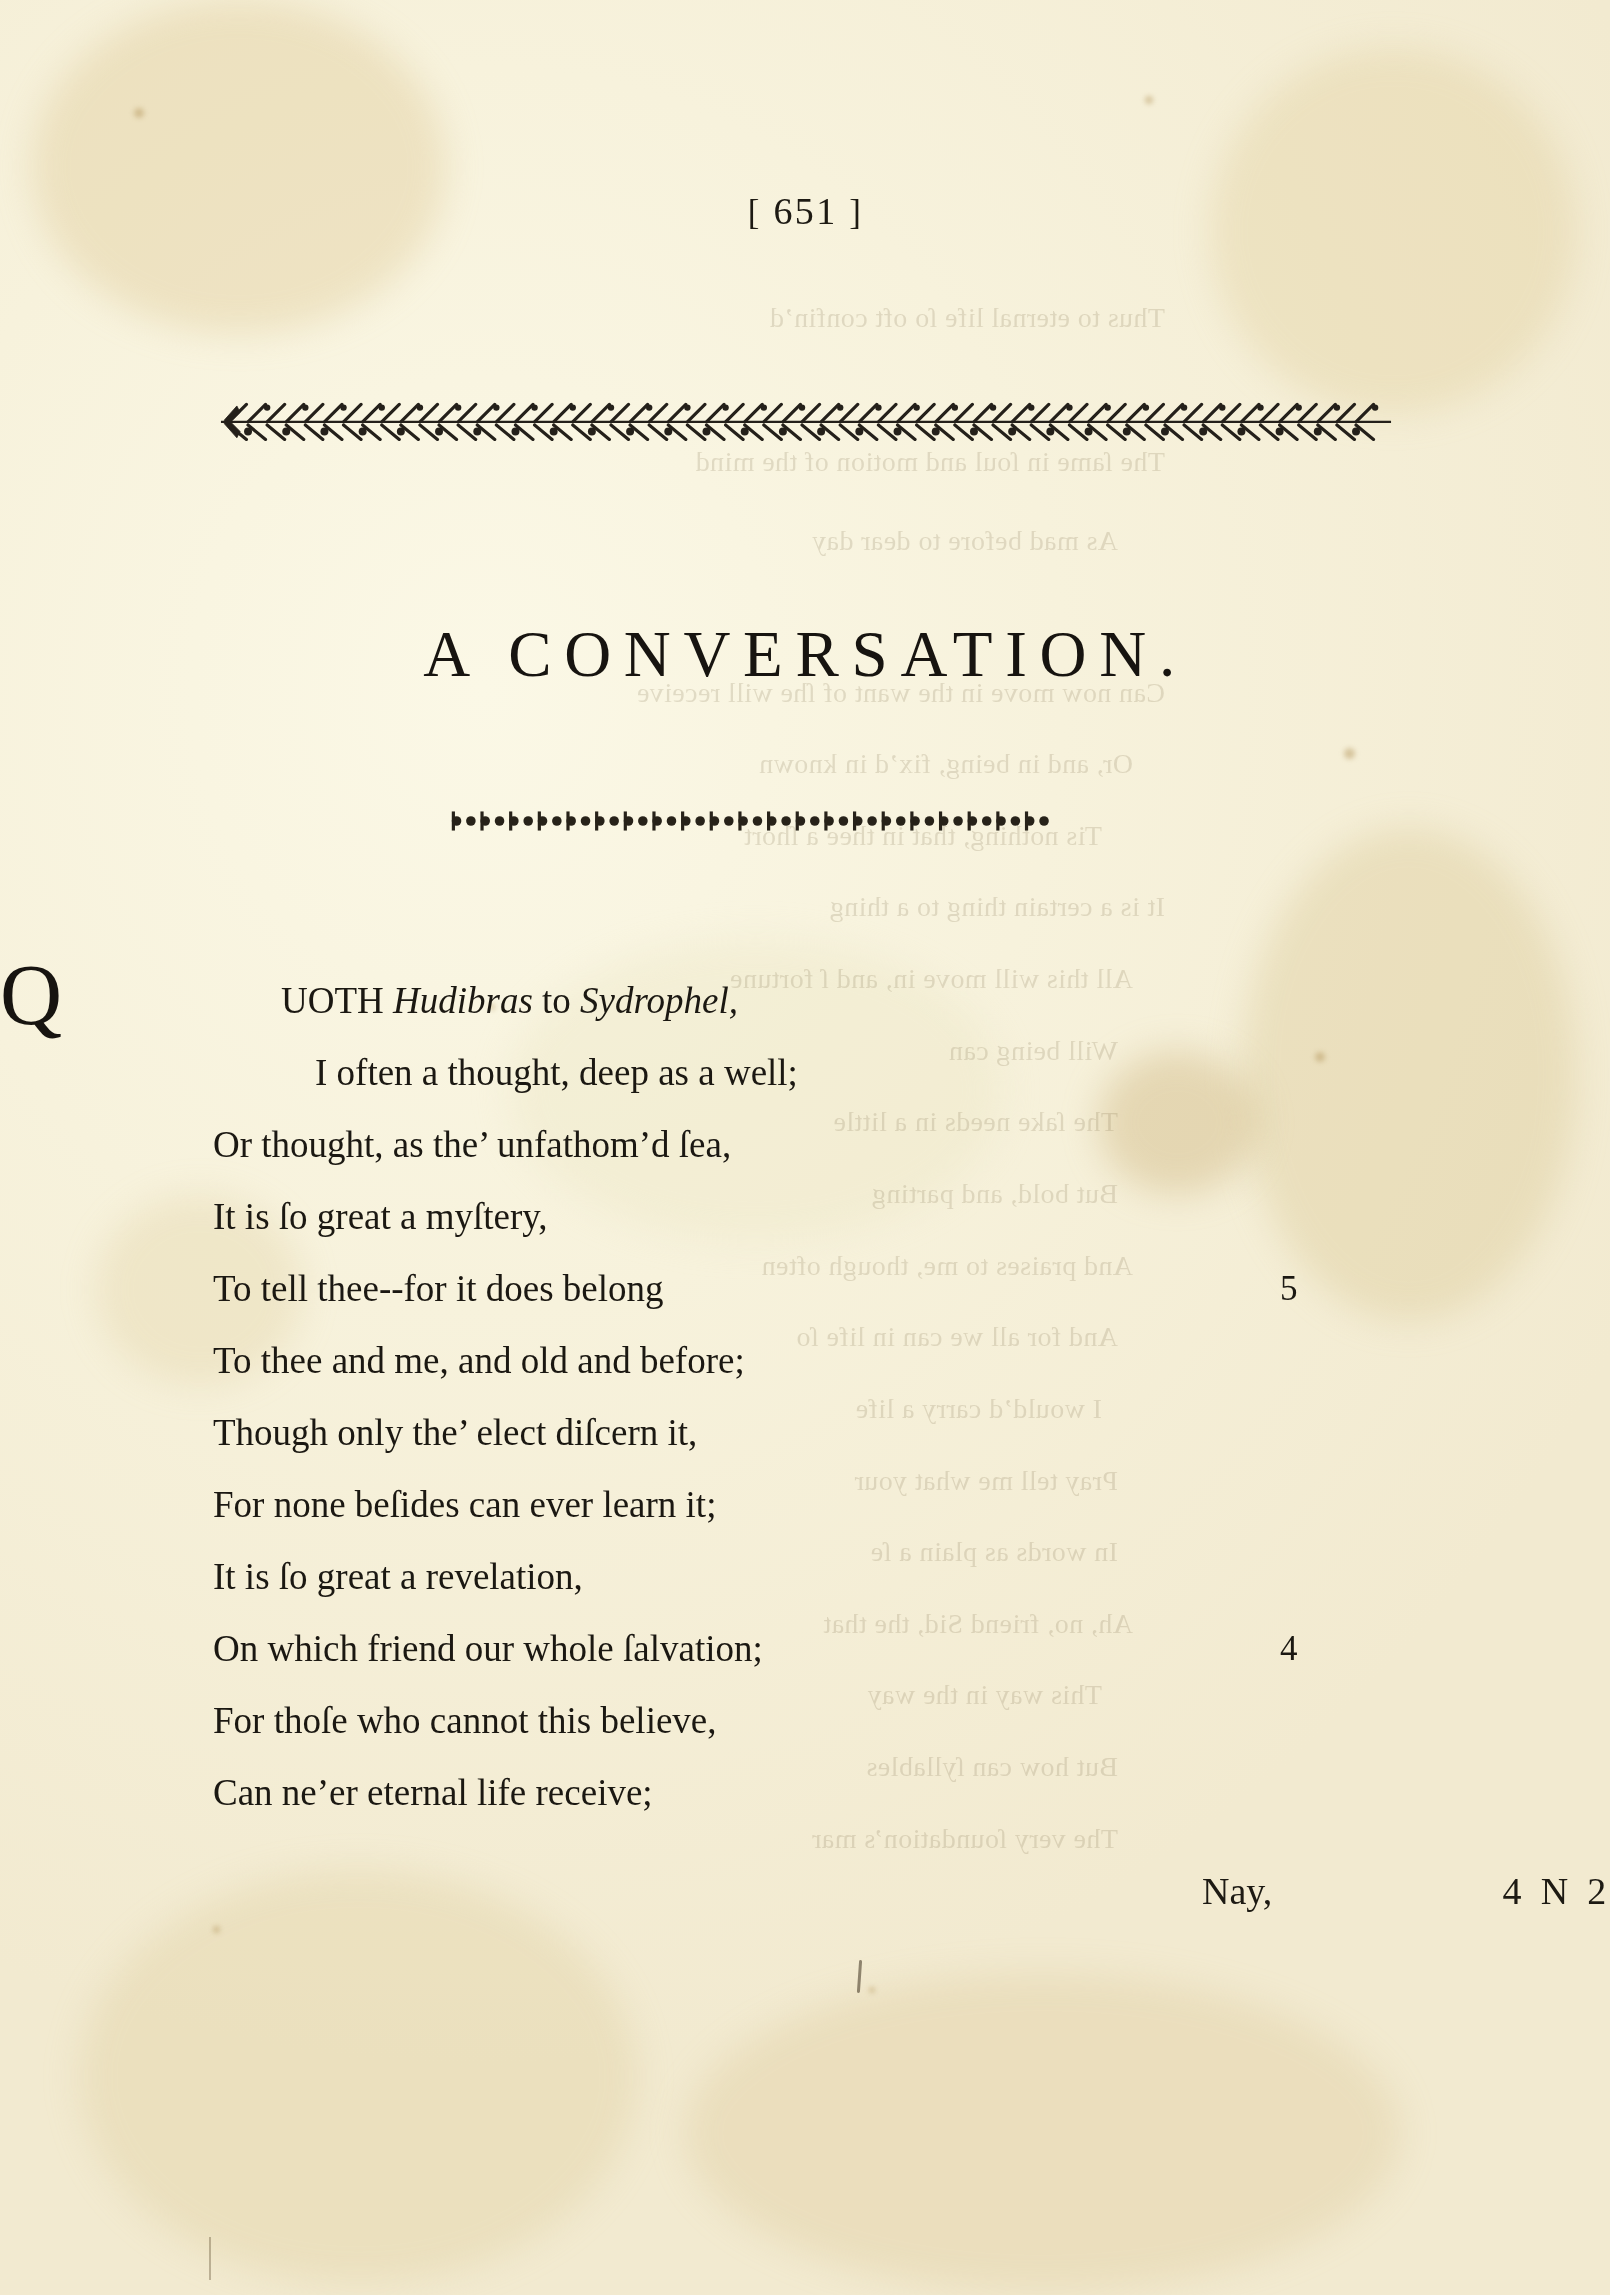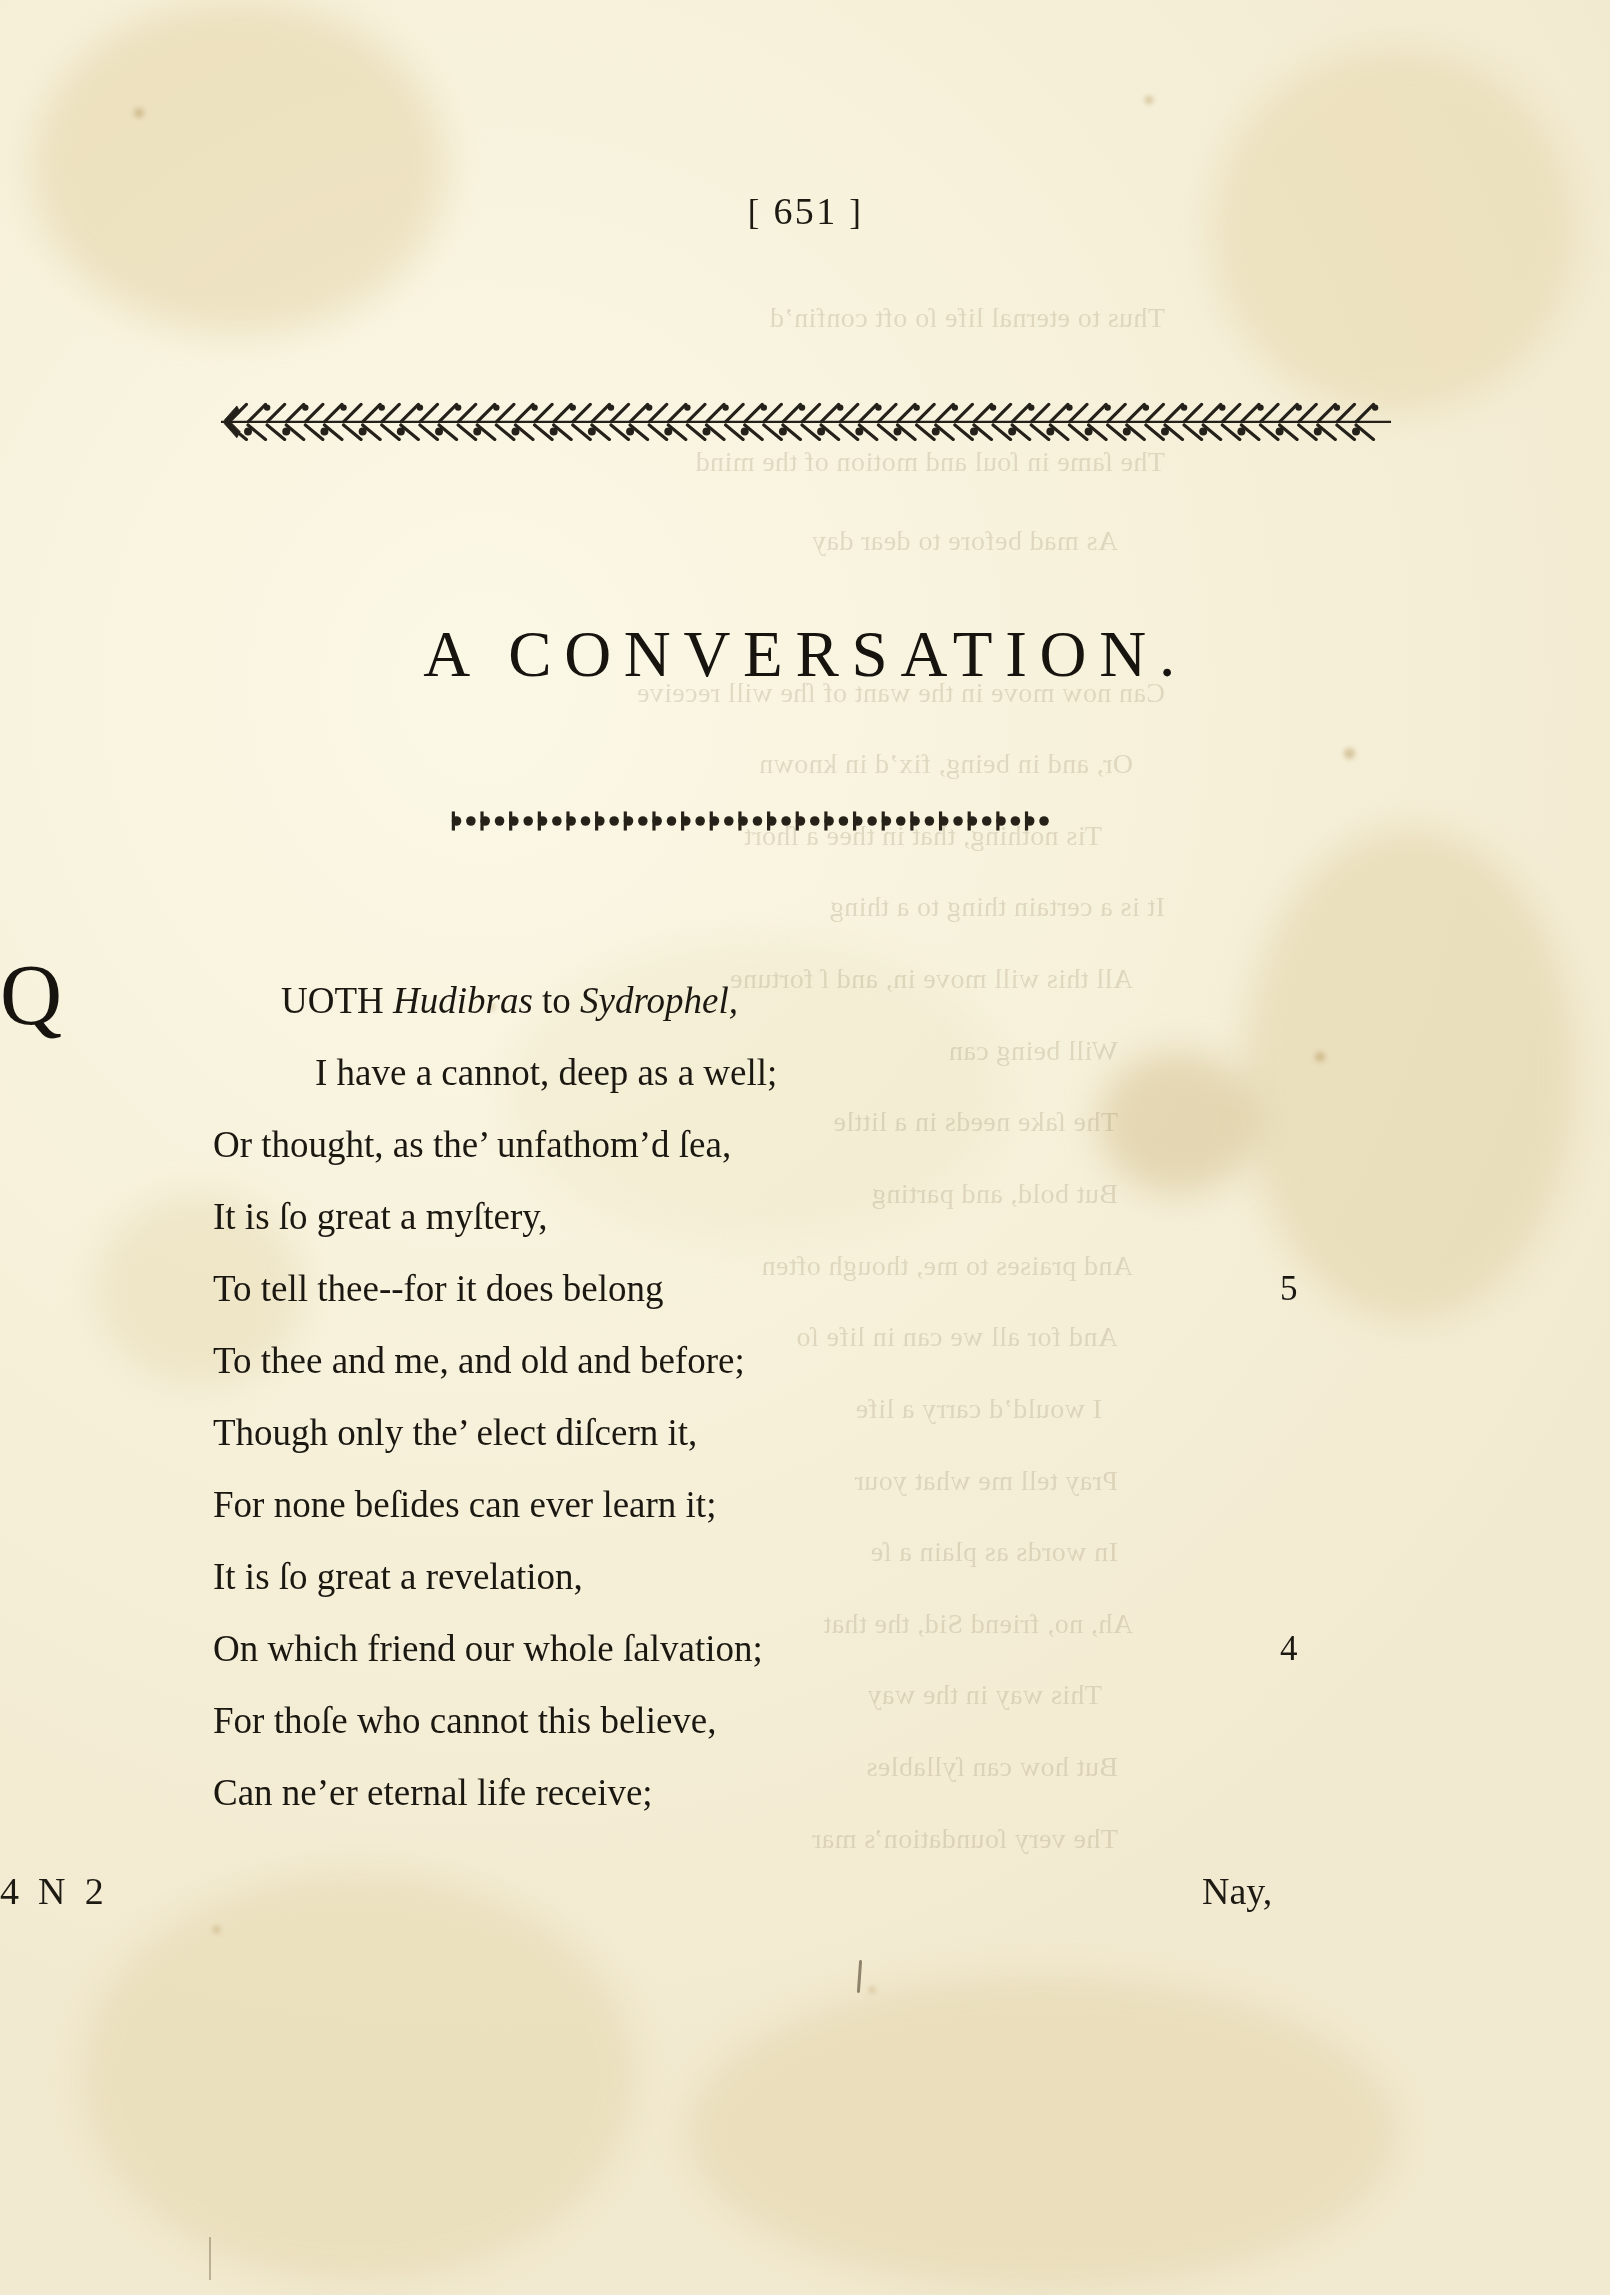--- a/index.html
+++ b/index.html
@@ -161,21 +161,21 @@
   }
   .second-line {
     padding-left: 102px;
   }
 
   .signature {
     position: absolute;
     top: 1869px;
     left: 0;
     width: 1611px;
-    text-align: left;
+    text-align: right;
     font-size: 38px;
     letter-spacing: 4.8px;
   }
   .catchword {
     position: absolute;
     top: 1869px;
     left: 1202px;
     font-size: 38px;
   }
 
@@ -434,21 +434,21 @@
 
     <div class="dropcap">Q</div>
 
     <div class="poem">
 
       <div class="pline first-line">
         <span>UOTH </span><span class="it">Hudibras</span><span> to </span><span class="it">Sydrophel,</span>
       </div>
 
       <div class="pline second-line">
-        <span>I have a cannot, deep as a well;</span>
+        <span>I often a thought, deep as a well;</span>
       </div>
 
       <div class="pline">
         <span>Or thought, as the’ unfathom’d ſea,</span>
       </div>
 
       <div class="pline">
         <span>It is ſo great a myſtery,</span>
       </div>
 

